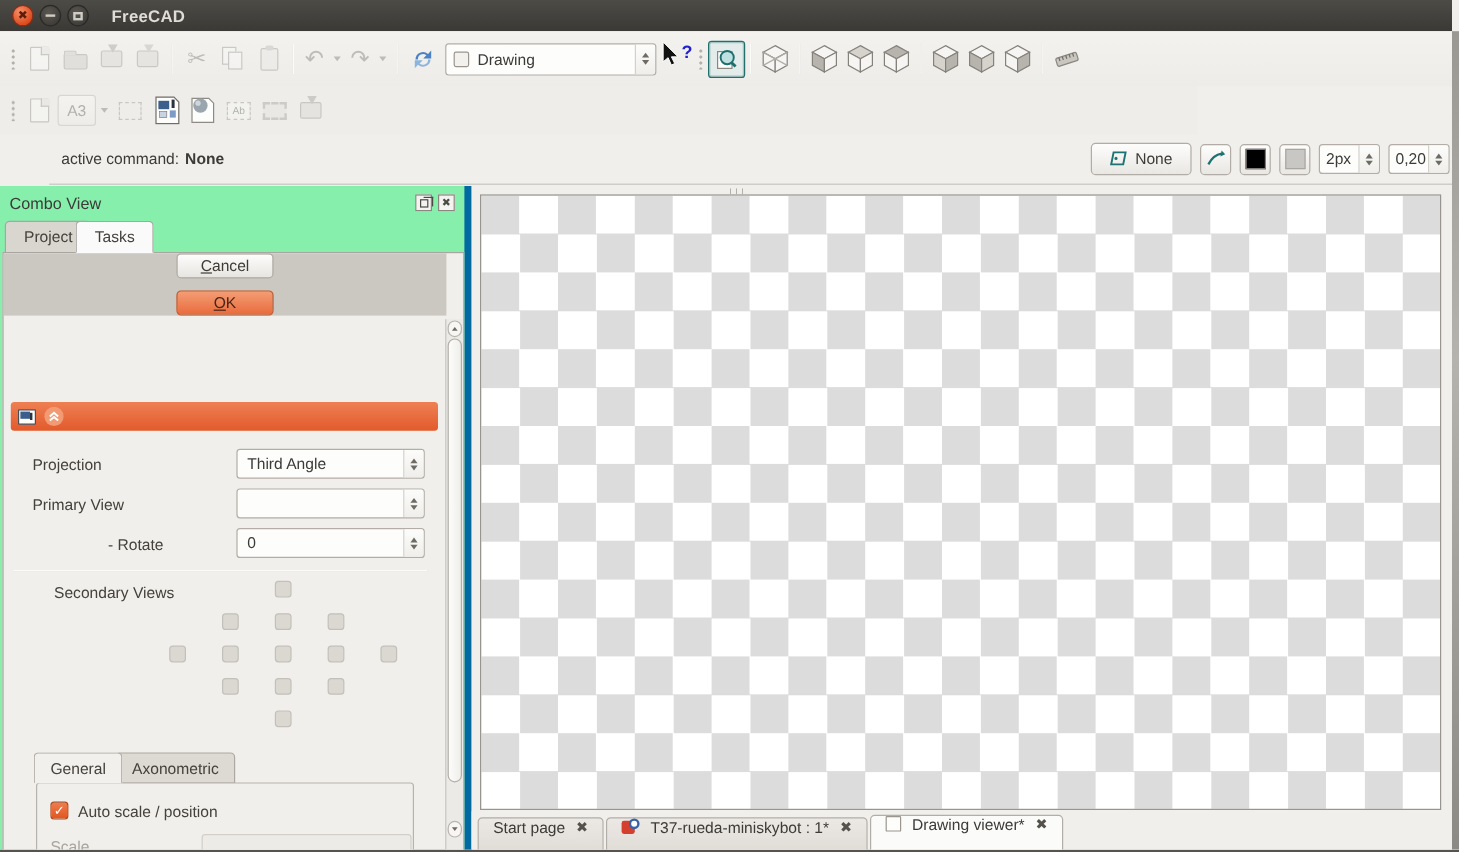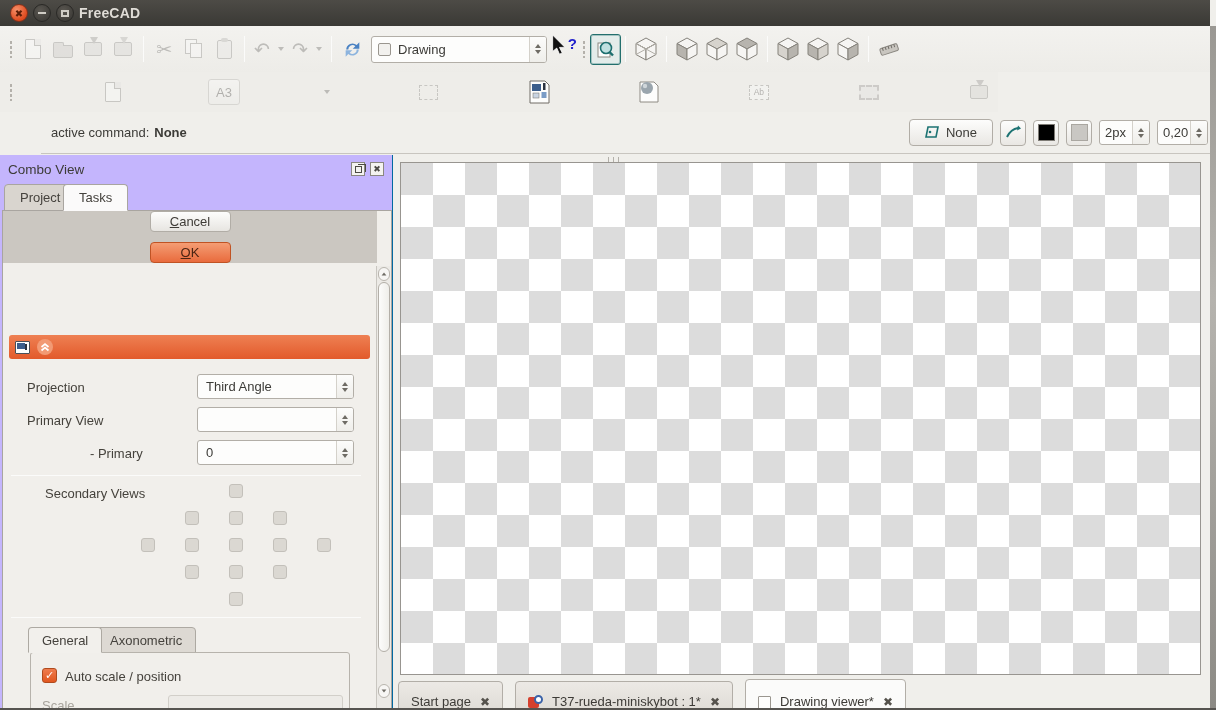--- a/index.html
+++ b/index.html
@@ -10,26 +10,26 @@
 
   
   .titlebar { position:absolute; left:0; top:0; width:1210px; height:26px;
     background:linear-gradient(#4d4b46,#3a3935); display:flex; align-items:center; padding-left:10px; }
   .winbtn { width:18px; height:18px; border-radius:50%; margin-right:5px; display:flex;
     align-items:center; justify-content:center; flex:0 0 auto; }
   .winbtn.close { background:radial-gradient(circle at 35% 30%,#f headlight,#e) ; background:radial-gradient(circle at 35% 30%, #f6906a, #de4b1f 70%); border:1px solid #84301a; color:#5c1d07; font-size:10px; font-weight:bold; }
   .winbtn.minmax { background:radial-gradient(circle at 40% 35%, #5a5751, #3f3d39 75%); border:1px solid #2a2926; }
   .min-glyph { width:8px; height:2px; background:#cfccc5; }
   .max-glyph { width:8px; height:7px; border:2px solid #cfccc5; }
-  .win-title { color:#dfdcd6; font-weight:bold; font-size:14px; letter-spacing:.2px; }
+  .win-title { color:#dfdcd6; font-weight:bold; font-size:14px; margin-left:14px; letter-spacing:.2px; }
 
   
   .toolbar { position:absolute; left:0; display:flex; align-items:center; padding:0 4px; }
   .tb1 { top:26px; width:1210px; height:46px; background:linear-gradient(#f3f2ef,#edece8); }
-  .tb2 { top:72px; width:998px; height:40px; background:#eeede9;justify-content:space-between; }
+  .tb2 { top:72px; width:998px; height:40px; background:#eeede9; }
   .grip { width:4px; height:18px; margin:0 5px;
     background-image:radial-gradient(circle,#b4b1ab 1.2px,transparent 1.5px); background-size:4px 5px; background-repeat:repeat-y; }
   .sep { width:1px; height:26px; background:#d6d3cd; border-right:1px solid #fbfbfa; margin:0 5px; }
   .tbtn { width:30px; height:30px; border-radius:3px; display:flex; align-items:center; justify-content:center; flex:0 0 auto; }
   .tbtn.small { width:24px; height:28px; }
   .disabled { opacity:.38; filter:grayscale(60%); }
   .glyph-ic { font-family:"DejaVu Sans",sans-serif; font-size:19px; color:#6e6b64; line-height:1; }
   
   .i-page { width:16px; height:20px; background:#fdfdfc; border:1px solid #8e8b84; border-radius:1px; position:relative; }
   .i-page:after { content:""; position:absolute; right:-1px; top:-1px; width:6px; height:6px; background:#e4e2dd; border-left:1px solid #8e8b84; border-bottom:1px solid #8e8b84; }
@@ -77,22 +77,22 @@
   .btn { background:linear-gradient(#fdfdfc,#e9e7e3); border:1px solid #b1ada6; border-radius:4px;
     display:flex; align-items:center; justify-content:center; }
   .none-btn { height:27px; width:84px; gap:6px; }
   .sq-btn { height:26px; width:26px; }
   .swatch { width:17px; height:17px; border:1px solid #7e7b75; }
   .spinbox { width:51px; height:25px; background:#fdfdfc; border:1px solid #b2aea7; border-radius:3px;
     display:flex; align-items:center; overflow:hidden; }
   .spinbox .val { padding-left:5px; white-space:nowrap; overflow:hidden; flex:1; }
 
   
-  .panel { position:absolute; left:0; top:155px; width:393px; height:555px; background:#c4b5fd;
-    border-right:1px solid #0369a1; overflow:hidden; }
+  .panel { position:absolute; left:0; top:155px; width:393px; height:555px; background:#86efac;
+    border-right:6px solid #0369a1; overflow:hidden; }
   .panel-head { position:absolute; left:0; top:0; width:100%; height:28px; display:flex; align-items:center; padding:0 8px; }
   .ph-title { font-size:13.5px; }
   .ph-btns { margin-left:auto; display:flex; gap:5px; }
   .ph-btn { width:14px; height:14px; border:1px solid #8a8780; background:#f4f3f0; display:flex; align-items:center; justify-content:center; font-size:9px; color:#4c4a45; }
   .float-glyph { width:7px; height:7px; border:1px solid #4c4a45; position:relative; background:#f4f3f0; }
   .float-glyph:before { content:""; position:absolute; left:2px; top:-3px; width:7px; height:7px; border:1px solid #4c4a45; border-bottom:none; border-left:none; }
 
   .ptab { position:absolute; top:29px; height:27px; padding:0 15px; display:flex; align-items:center;
     border:1px solid #a9a5a0; border-radius:4px 4px 0 0; background:#d9d5cf; color:#45423d; }
   .ptab.active { background:#fbfafa; border-bottom:1px solid #fbfafa; z-index:2; }
@@ -138,22 +138,22 @@
   .vs-thumb { position:absolute; left:1px; top:16px; width:12px; height:370px; background:linear-gradient(90deg,#fcfcfb,#efeeea); border:1px solid #b3afa8; border-radius:6px; }
 
   
   .main { position:absolute; left:393px; top:155px; width:823px; height:555px; background:#f0efeb; }
   .canvas { position:absolute; left:7px; top:7px; width:801px; height:513px; border:1px solid #989590;
     background:repeating-conic-gradient(#ffffff 0% 25%, #dcdcdc 0% 50%); background-size:64px 64px; }
   .vsplit-grip { position:absolute; left:207px; top:-6px; width:14px; height:5px;
     background-image:repeating-linear-gradient(90deg,#b3b0aa 0 1px,transparent 1px 5px); }
 
   .mdibar { position:absolute; left:0; bottom:0; width:823px; height:34px; background:#f0efeb; display:flex; align-items:flex-end; padding-left:5px; }
-  .mditab { height:29px; display:flex; align-items:flex-end; gap:9px; padding:0 12px;
-    background:linear-gradient(#ece9e5,#e0ddd7); border:1px solid #b2aea7; border-radius:4px 4px 0 0; margin-right:12px; color:#3d3b37; }
+  .mditab { height:29px; display:flex; align-items:flex-start; gap:9px; padding:0 12px;
+    background:linear-gradient(#ece9e5,#e0ddd7); border:1px solid #b2aea7; border-radius:4px 4px 0 0; margin-right:2px; color:#3d3b37; }
   .mditab.active { background:#fbfbfa; height:31px; }
   .mdi-x { font-size:12px; font-weight:bold; color:#55524c; }
   .fc-ic { position:relative; width:15px; height:14px; }
   .fc-ic .b1 { position:absolute; left:0; top:2px; width:11px; height:11px; background:#d5402e; border-radius:2px; }
   .fc-ic .b2 { position:absolute; right:0; top:0; width:9px; height:9px; border-radius:50%; border:2px solid #3a62a8; background:#fff; }
   .page-ic { width:13px; height:13px; background:#fdfdfc; border:1px solid #9a968f; border-radius:1px; }
 
   .right-sliver { position:absolute; right:0; top:26px; width:6px; height:684px;
     background:linear-gradient(#9a9893,#b5b3ae 40%,#8c8a85); }
   .tl-notch { position:absolute; left:0; top:0; width:8px; height:5px; background:#111; }
@@ -457,21 +457,21 @@
 
       <span class="frow-label" style="left:24px;top:202px">Primary View</span>
       <div class="fcombo" style="top:196px">
         <span></span>
         <div class="spin">
             <div class="tri-up"></div>
             <div class="tri-dn"></div>
           </div>
       </div>
 
-      <span class="frow-label" style="left:87px;top:235px">- Primary</span>
+      <span class="frow-label" style="left:87px;top:235px">- Rotate</span>
       <div class="fcombo" style="top:229px">
         <span>0</span>
         <div class="spin">
             <div class="tri-up"></div>
             <div class="tri-dn"></div>
           </div>
       </div>
 
       <div class="hsep" style="top:264px"></div>
 

